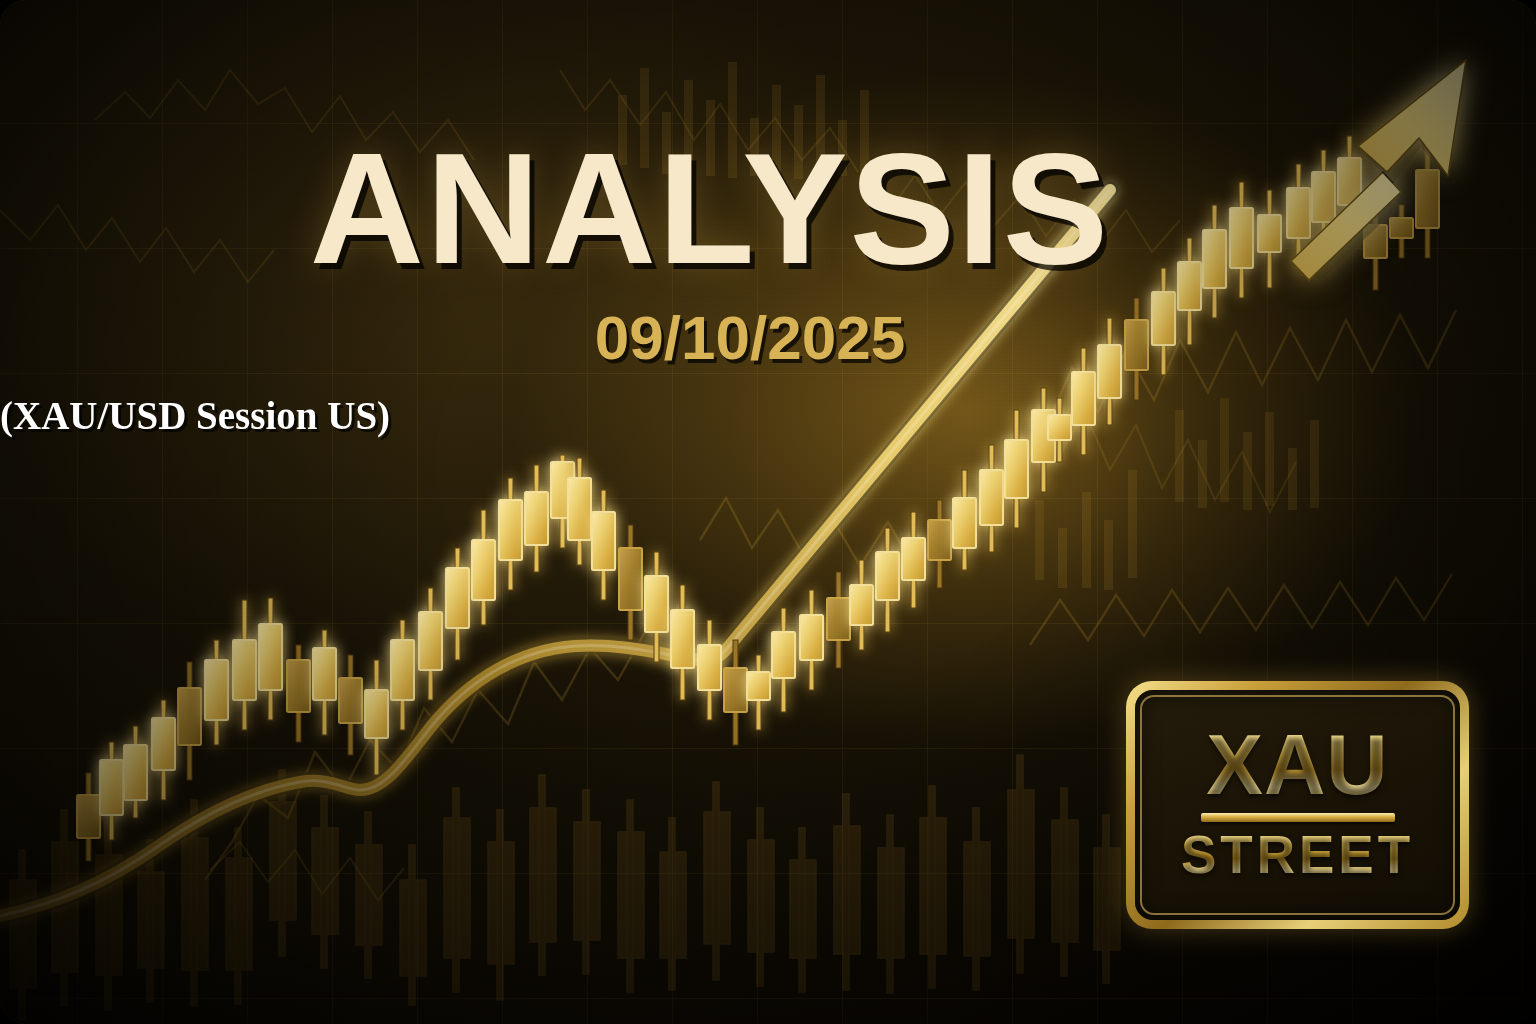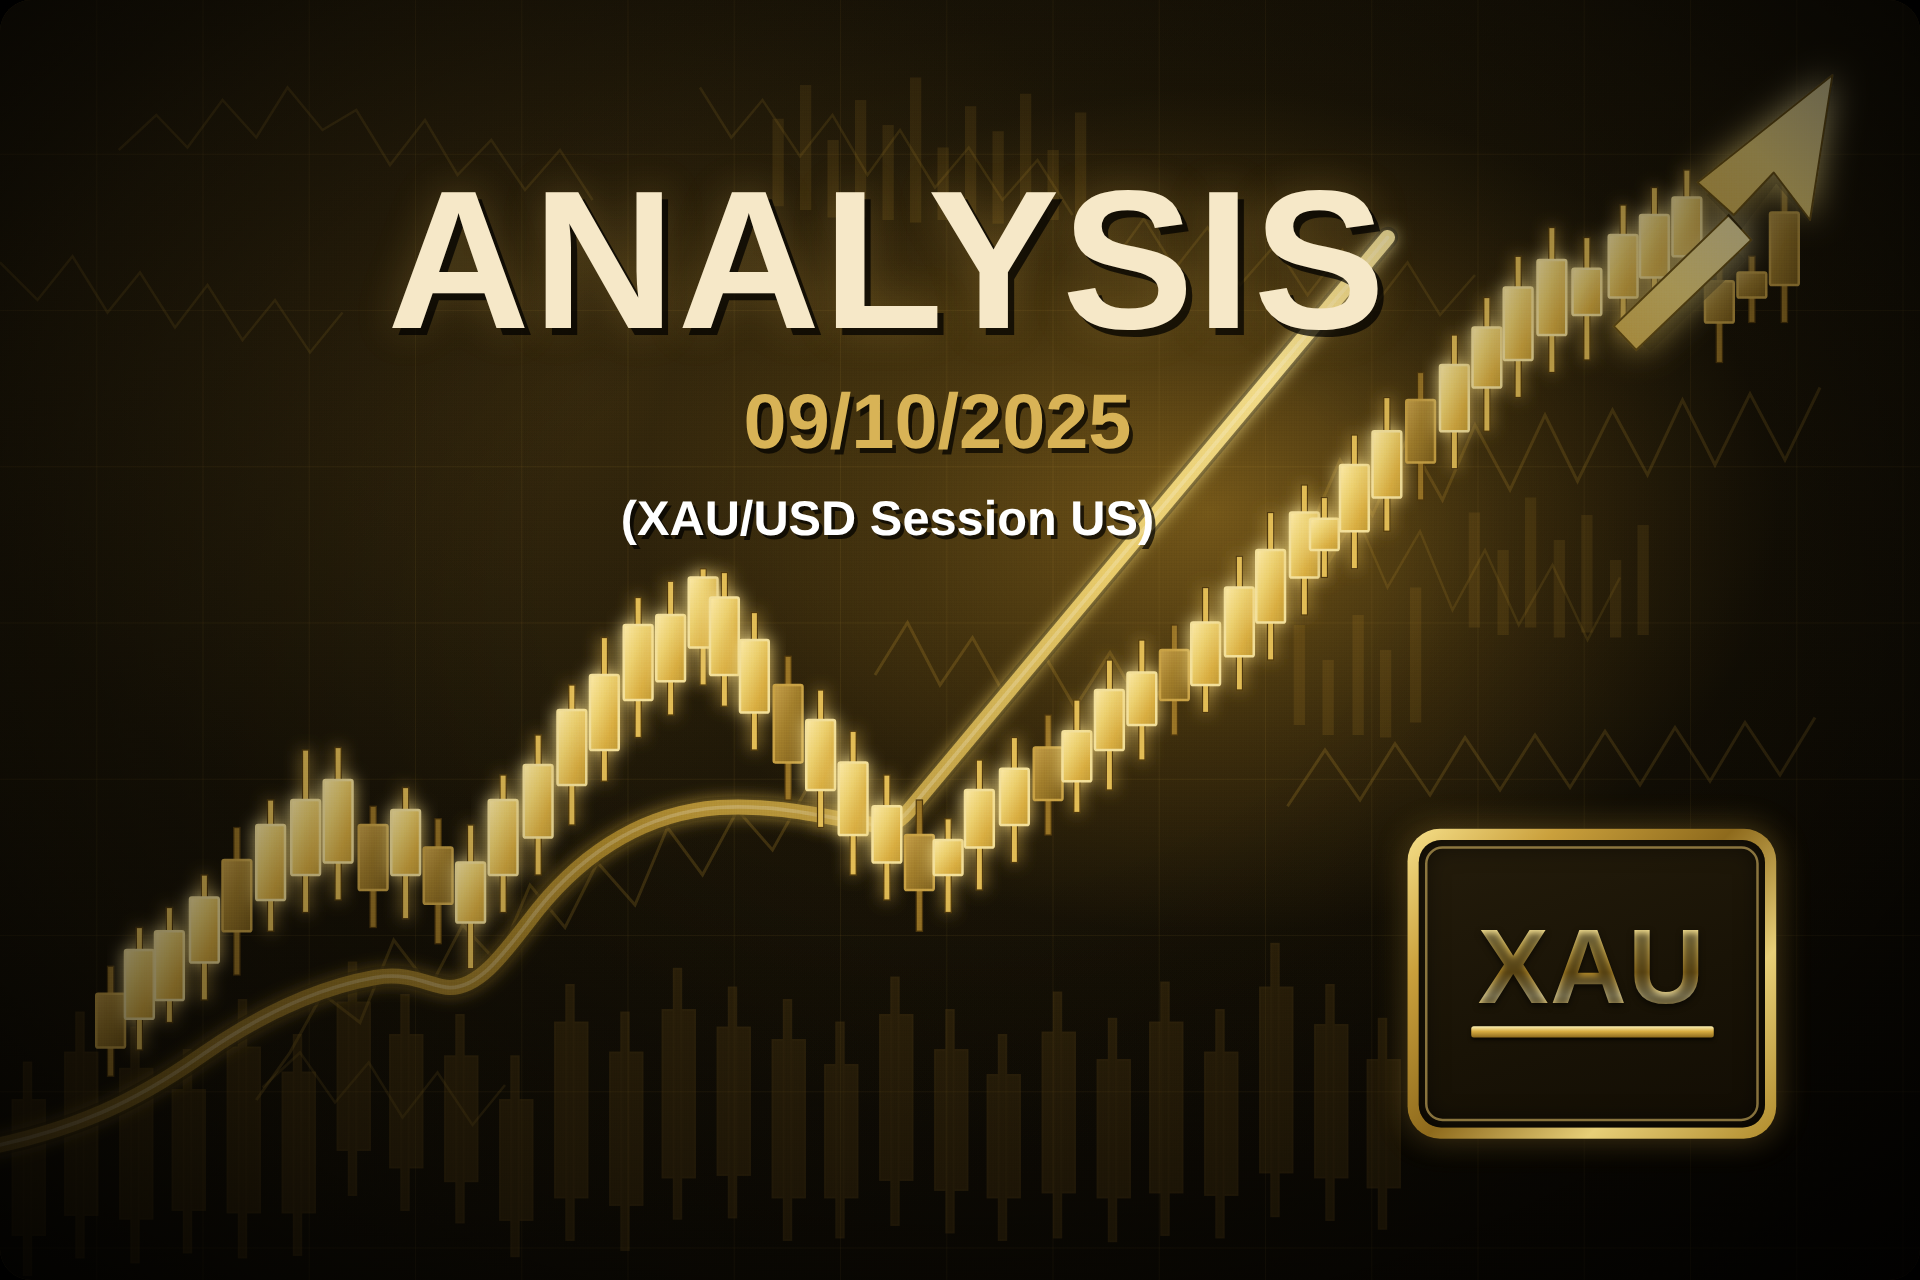--- a/index.html
+++ b/index.html
@@ -52,29 +52,30 @@
     position:absolute;left:0;top:307px;width:1420px;
     text-align:center;
     font-size:62px;font-weight:bold;letter-spacing:0px;
     color:#d8b356;
     text-shadow:3px 4px 0px rgba(0,0,0,.70);
     line-height:1;
     padding-left:40px;
   }
   .subtitle{
     position:absolute;left:0;top:396px;width:1420px;
-    text-align:center;
+    text-align:left;
     font-size:39px;font-weight:bold;
     color:#ffffff;
     text-shadow:3px 3px 0px rgba(0,0,0,.70);
     line-height:1;
+    font-family:Liberation Serif, serif;
   }
   
   .logo{
-    position:absolute;left:1126px;top:663px;width:295px;height:248px;
+    position:absolute;left:1126px;top:681px;width:295px;height:248px;padding-left:48px;
   }
   .logo-frame{
     position:absolute;inset:0;
     border-radius:26px;
     padding:9px;
     background:linear-gradient(135deg,#f6e08a 0%,#caa03c 22%,#8e6a1c 48%,#e7cf78 72%,#b08b2c 100%);
     box-shadow:0 0 26px rgba(255,200,80,.28), 0 6px 14px rgba(0,0,0,.6);
   }
   .logo-inner{
     position:absolute;inset:9px;
@@ -499,16 +500,17 @@
   <div class="date">09/10/2025</div>
   <div class="subtitle">(XAU/USD Session US)</div>
 
   <div class="logo">
     <div class="logo-frame">
       <div class="logo-inner"></div>
     </div>
     <div class="logo-text">
       <div class="logo-xau">XAU</div>
       <div class="logo-rule"></div>
+      <div class="logo-street">STREET</div>
     </div>
   </div>
 
 </div>
 
 </body></html>

